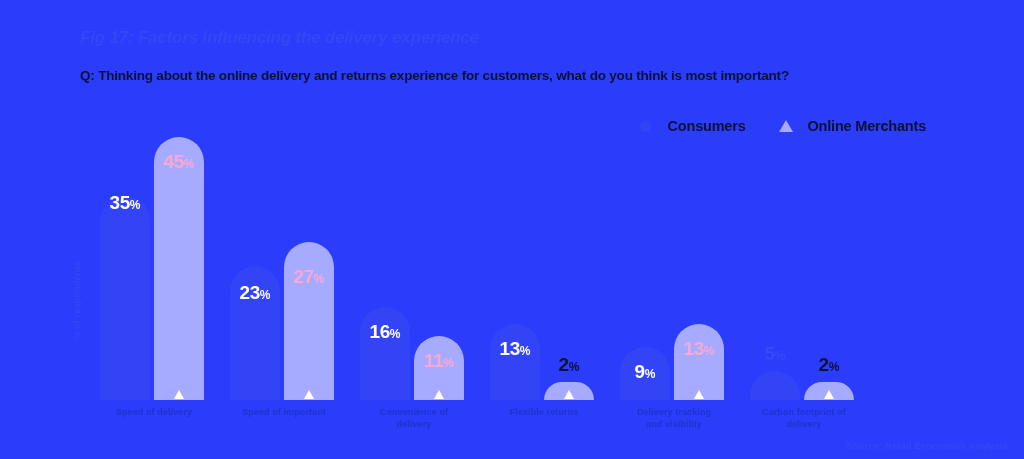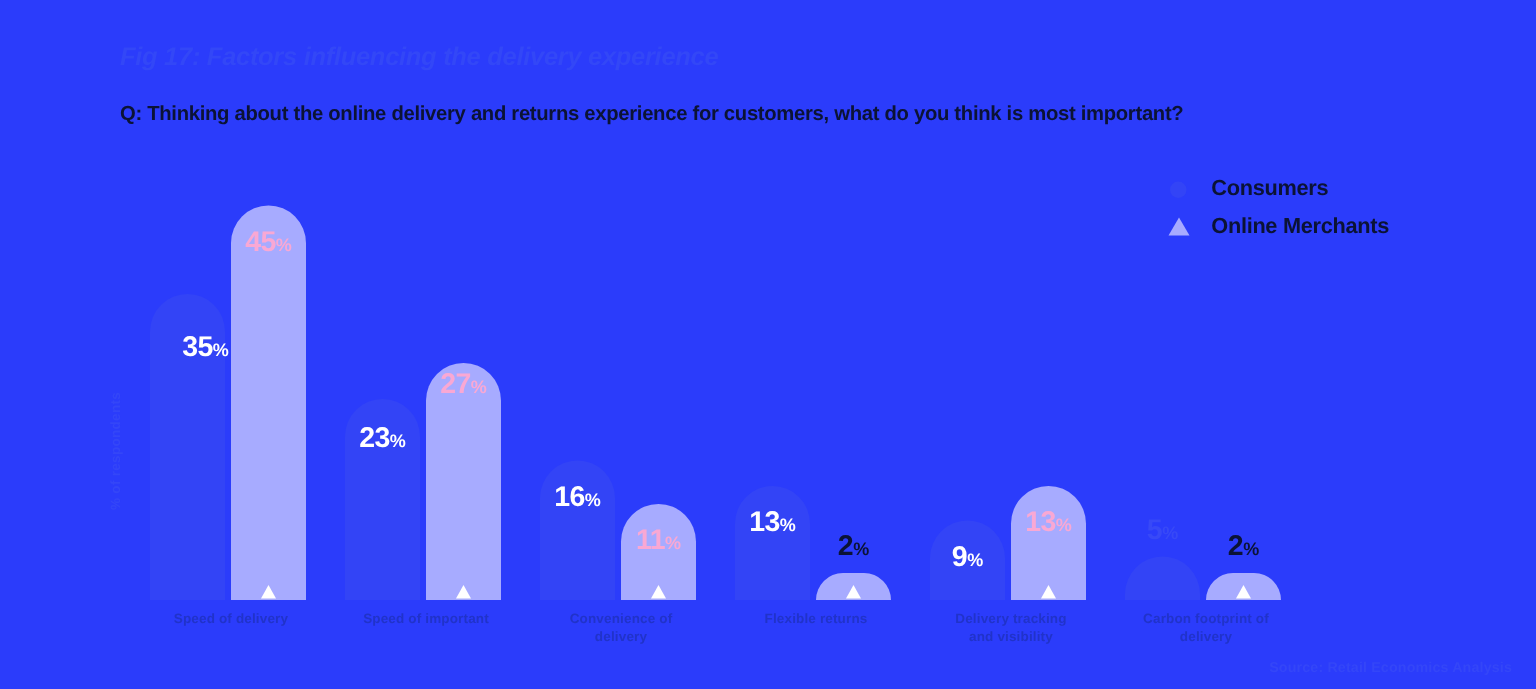--- a/index.html
+++ b/index.html
@@ -37,22 +37,22 @@
     color: #0b1335;
     white-space: nowrap;
   }
 
   
   #legend {
     position: absolute;
     right: 98px;
     top: 118px;
     display: flex;
-    flex-direction: column;
-    gap: 9px;
+    flex-direction: row;
+    gap: 32px;
   }
   .legend-item {
     display: flex;
     align-items: center;
     gap: 14px;
   }
   .legend-label {
     font-size: 14.5px;
     font-weight: bold;
     letter-spacing: -0.2px;
@@ -211,36 +211,36 @@
   </div>
 </div>
 
 <div id="y-axis-label">% of respondents</div>
 
 <div id="plot">
     <div class="group" style="left: 0px;">
       <div class="bar consumers" style="height: 204.4px;">
         <span class="bar-marker"><span class="dot"></span></span>
       </div>
-      <div class="value on-consumers" style="bottom: 159px; left: 29px; margin-left: 12px;"><span>35</span><span class="pct">%</span></div>
+      <div class="value on-consumers" style="bottom: 188px; left: 29px;"><span>35</span><span class="pct">%</span></div>
       <div class="bar merchants" style="height: 262.8px;">
         <span class="bar-marker"><span class="tri"></span></span>
       </div>
       <div class="value on-merchants" style="bottom: 228.8px; left: 83px;"><span>45</span><span class="pct">%</span></div>
       <div class="cat-label">Speed of delivery</div>
     </div>
     <div class="group" style="left: 130px;">
       <div class="bar consumers" style="height: 134.32px;">
         <span class="bar-marker"><span class="dot"></span></span>
       </div>
       <div class="value on-consumers" style="bottom: 98px; left: 29px;"><span>23</span><span class="pct">%</span></div>
       <div class="bar merchants" style="height: 157.68px;">
         <span class="bar-marker"><span class="tri"></span></span>
       </div>
-      <div class="value on-merchants" style="bottom: 134px; left: 83px;"><span>27</span><span class="pct">%</span></div>
+      <div class="value on-merchants" style="bottom: 114px; left: 83px;"><span>27</span><span class="pct">%</span></div>
       <div class="cat-label">Speed of important</div>
     </div>
     <div class="group" style="left: 260px;">
       <div class="bar consumers" style="height: 93.44px;">
         <span class="bar-marker"><span class="dot"></span></span>
       </div>
       <div class="value on-consumers" style="bottom: 59.44px; left: 29px;"><span>16</span><span class="pct">%</span></div>
       <div class="bar merchants" style="height: 64.24px;">
         <span class="bar-marker"><span class="tri"></span></span>
       </div>

